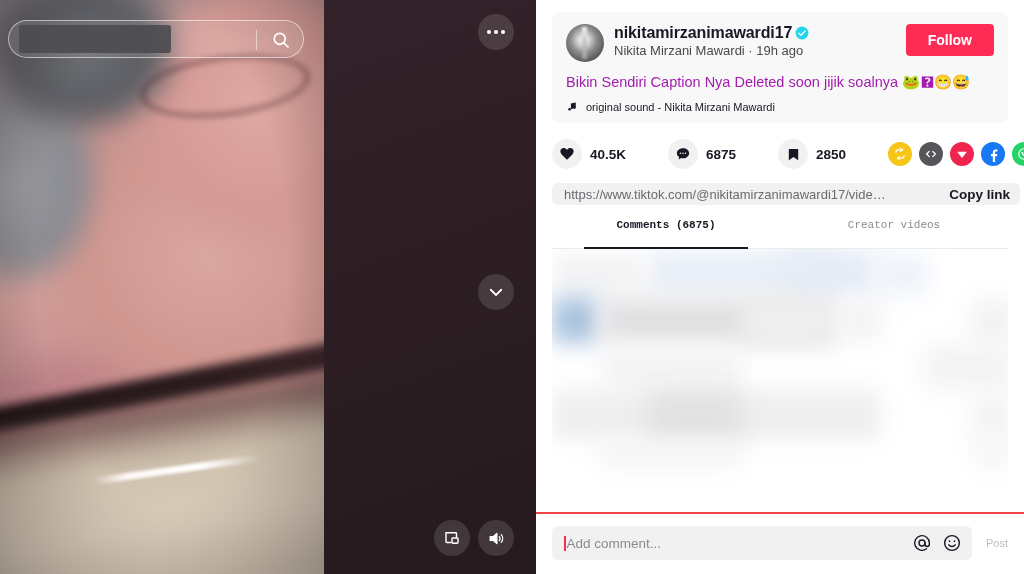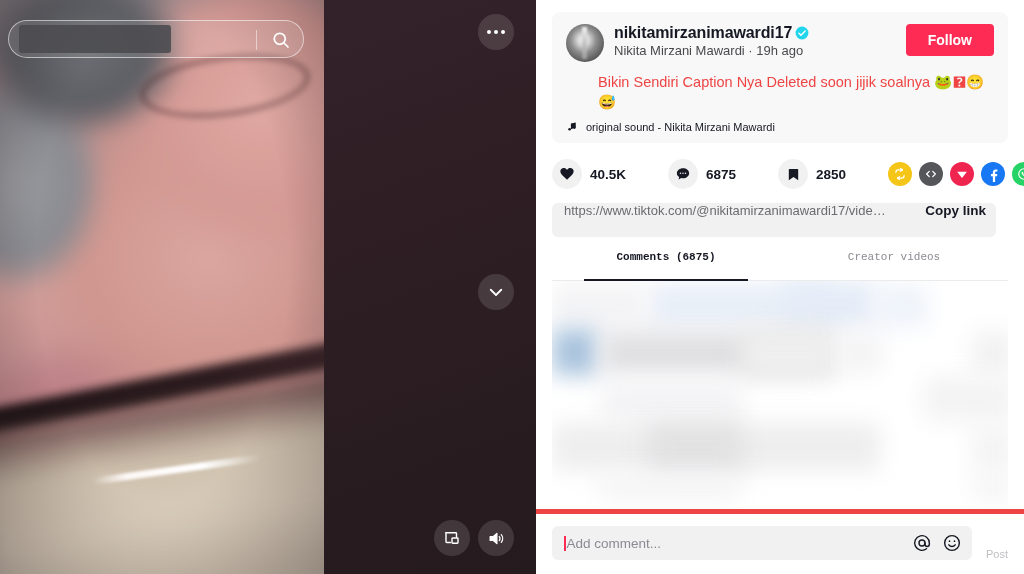--- a/index.html
+++ b/index.html
@@ -150,21 +150,21 @@
   .author-text { margin-left: 10px; flex: 1; min-width: 0; }
   .uname-line { display: flex; align-items: center; gap: 3px; }
   .uname {
     font-size: 16px; font-weight: bold; color: #161823;
     letter-spacing: -.1px;
   }
   .verified { width: 14px; height: 14px; flex: 0 0 14px; }
   .subline { font-size: 13px; color: #49494d; margin-top: 1px; }
   .caption {
     margin-top: 10px;
-    font-size: 14.5px; color: #ef4444; line-height: 20px; margin-left: 32px;
+    font-size: 14.5px; color: #a21caf; line-height: 20px;
   }
   .sound-row {
     margin-top: 8px;
     font-size: 11px; color: #161823;
     display: flex; align-items: center; gap: 7px;
   }
 
   
   .engage {
     display: flex; align-items: center;
@@ -183,25 +183,25 @@
   .share-icons { display: flex; align-items: center; gap: 7px; margin-left: auto; }
   .sicon {
     width: 24px; height: 24px; border-radius: 50%;
     display: flex; align-items: center; justify-content: center;
     cursor: pointer; flex: 0 0 24px;
   }
   .sicon.plain { background: transparent; }
 
   
   .copy-row {
-    margin: 14px 28px 0 16px;
-    height: 34px;
+    margin: 14px 4px 0 16px;
+    height: 22px;
     background: #f1f1f2;
     border-radius: 6px;
-    display: flex; align-items: flex-start;
+    display: flex; align-items: center;
   }
   .copy-url {
     flex: 1; min-width: 0;
     padding: 0 12px;
     font-size: 13px; color: #6b6b70;
     white-space: nowrap; overflow: hidden; text-overflow: ellipsis;
   }
   .copy-btn {
     padding: 0 10px 0 6px;
     font-size: 13.5px; font-weight: bold; color: #161823;
@@ -231,23 +231,23 @@
   .comments {
     position: relative; flex: 1;
     margin: 0 16px;
     overflow: hidden;
     background: #fff;
   }
   .cblur { position: absolute; filter: blur(11px); }
 
   
   .composer {
-    border-top: 5px solid #ef4444;
+    border-top: 2px solid #ef4444;
     padding: 12px 16px 14px 16px;
-    display: flex; align-items: flex-end;
+    display: flex; align-items: center;
   }
   .cbox {
     flex: 1; height: 34px;
     background: #f1f1f2; border-radius: 6px;
     display: flex; align-items: center;
     padding: 0 10px 0 12px;
   }
   .caret {
     width: 1.5px; height: 15px; background: #fe2c55; margin-right: 1px;
   }

